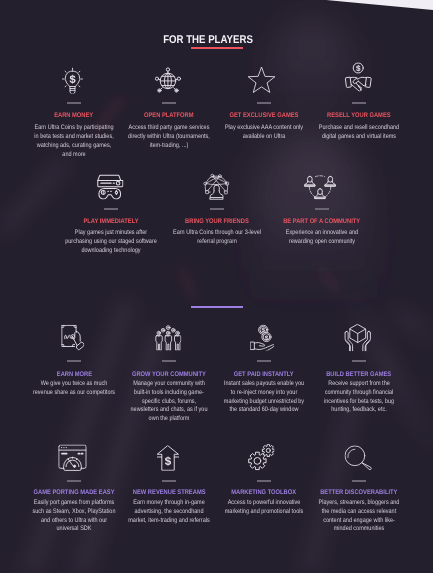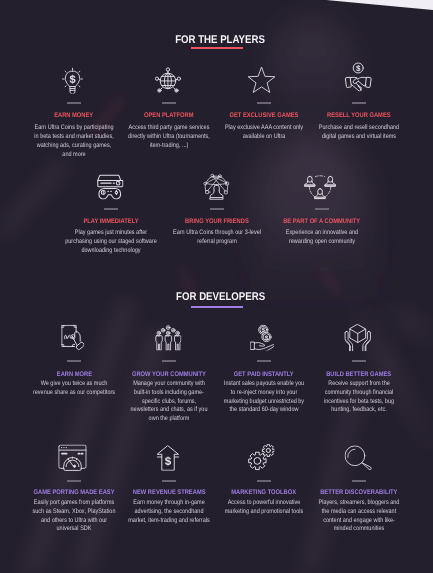--- a/index.html
+++ b/index.html
@@ -19,21 +19,20 @@
   .content{position:absolute;inset:0;z-index:5;width:433px;}
 
   .section-title{
     position:absolute;left:0;width:417px;
     text-align:center;
     font-size:11.2px;
     font-weight:bold;
     color:#f5f2f8;
     line-height:1;
     white-space:nowrap;
-    margin-left:12px;
   }
   .section-title span{display:inline-block;transform:scaleX(0.862);transform-origin:center;}
   .title-underline{
     position:absolute;left:50%;margin-left:-26px;width:52px;height:2px;
   }
   .row{position:absolute;left:0;width:433px;display:flex;justify-content:center;align-items:flex-start;}
   .cell{width:95px;box-sizing:border-box;display:flex;flex-direction:column;align-items:center;position:relative;}
   .icon-wrap{position:relative;display:flex;align-items:flex-end;justify-content:center;}
   .icon-wrap svg{display:block;shape-rendering:geometricPrecision;}
   .icon-wrap svg text{-webkit-font-smoothing:antialiased;}
@@ -270,21 +269,20 @@
                 <path d="M13.55 19.85 c0 1.75 -0.6 2.05 -2.2 2.8 a1.15 1.15 0 0 0 -0.7 1.05 v0.75 h10.1 v-0.75 a1.15 1.15 0 0 0 -0.7 -1.05 c-1.6 -0.75 -2.2 -1.05 -2.2 -2.8"></path>
                 <path d="M10.70 23.45 h10.1 v1.45 h-10.1 z"></path>
               </g>
             </svg>
           </div>
           <div class="cell-divider" style="top:37.5px"></div>
           <div class="cell-title" style="color:#ea5560;top:48.9px;width:105.5px"><span>BE PART OF A COMMUNITY</span></div>
           <div class="cell-body" style="top:59.2px;width:110px;left:-2.25px">Experience an innovative and rewarding open community</div>
         </div>
       </div>
-      <div class="section-title" style="top: 292px;"><span>FOR DEVELOPERS</span></div>
       <div class="title-underline" style="background: rgb(157, 127, 226); top: 306px;"></div>
       <div class="row" style="top: 321px;">
         <div class="cell">
           <div class="icon-wrap" style="height:30px;transform:translate(-1.29px,0.21px) scale(1.042)">
             <svg width="22.4" height="25.7" viewBox="0 0 22.4 25.7">
               <g fill="none" stroke="#e3dfe8" stroke-width="0.9" stroke-linecap="round" stroke-linejoin="round">
                 <path d="M0.55 0.55 h13.7 v7.1"></path>
                 <path d="M0.55 0.55 v20.3 h12.2"></path>
                 <path d="M2.5 0.55 v1.15 a0.8 0.8 0 0 1 -0.8 0.8 h-1.15"></path>
                 <path d="M12.3 0.55 v1.15 a0.8 0.8 0 0 0 0.8 0.8 h1.15"></path>

